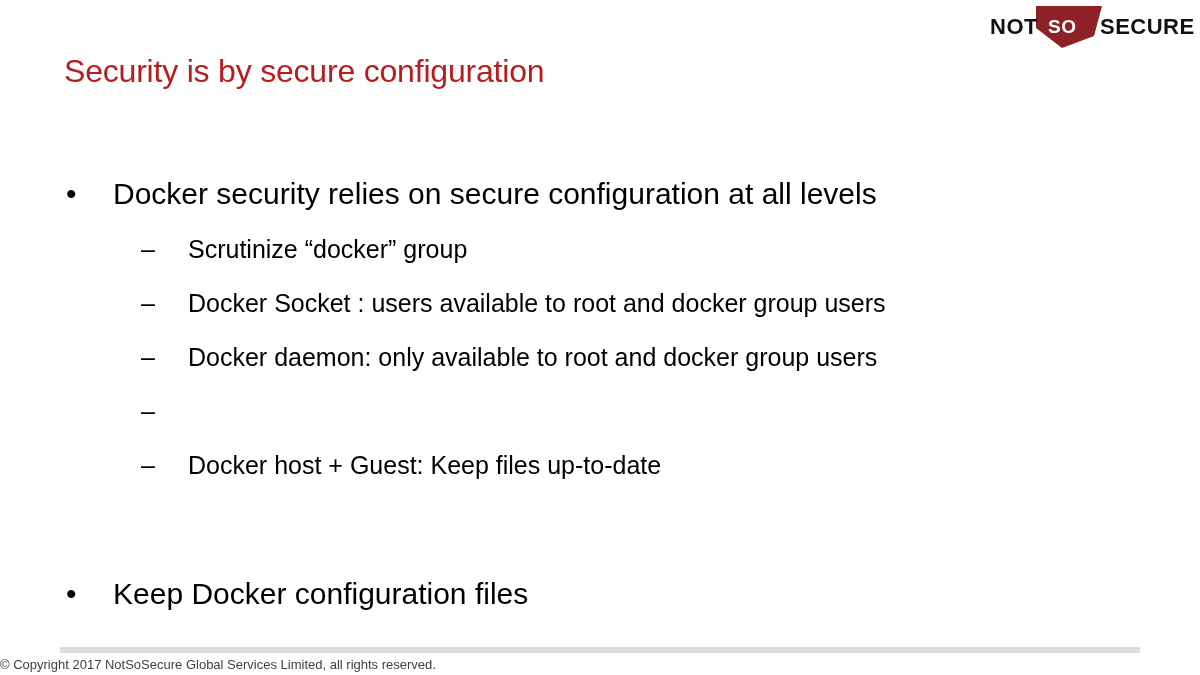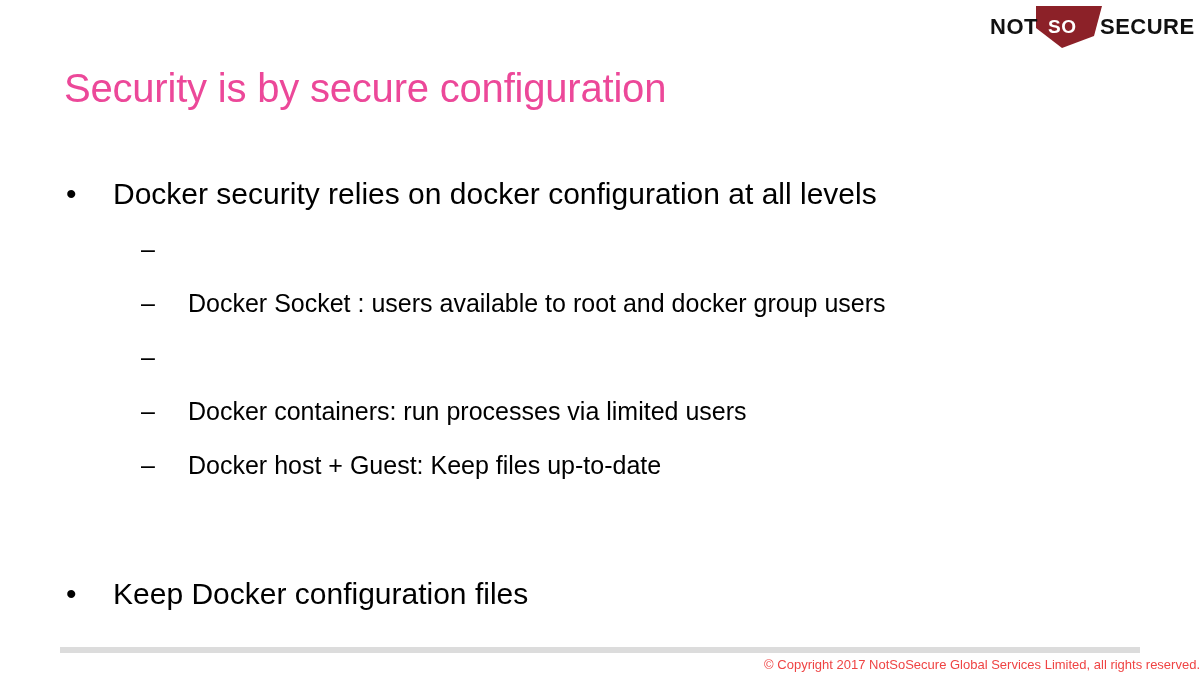--- a/index.html
+++ b/index.html
@@ -27,27 +27,27 @@
     left: 990px;
     width: 206px;
     height: 46px;
   }
   .logo svg { display: block; }
 
   
   .slide-title {
     position: absolute;
     left: 64px;
-    top: 61px;
+    top: 44px;
     width: 1060px;
-    font-size: 40px;
+    font-size: 32px;
     line-height: 54px;
     font-weight: 400;
     letter-spacing: -0.2px;
-    color: #ec4899;
+    color: #b91c1c;
     white-space: nowrap;
   }
 
   
   .body-list {
     position: absolute;
     left: 0;
     top: 176px;
     width: 1200px;
   }
@@ -95,24 +95,24 @@
     top: 647px;
     width: 1080px;
     height: 6px;
     background: #dcdcdc;
   }
   .footer-text {
     position: absolute;
     left: 0;
     top: 656px;
     width: 1200px;
-    text-align: right;
+    text-align: left;
     font-size: 13px;
     line-height: 17px;
-    color: #ef4444;
+    color: #404040;
   }
 </style>
 </head>
 <body>
 
 <div class="slide">
 
   <div class="logo">
     <svg width="206" height="46" viewBox="0 0 206 46" xmlns="http://www.w3.org/2000/svg">
 
@@ -125,47 +125,48 @@
       <text x="110" y="30" font-family="'Liberation Sans', sans-serif" font-size="22" font-weight="bold" letter-spacing="0.5" fill="#111111">SECURE</text>
     </svg>
   </div>
 
   <div class="slide-title">Security is by secure configuration</div>
 
   <div class="body-list">
 
     <div class="l1">
       <span class="marker">•</span>
-      <span>Docker security relies on docker configuration at all levels</span>
+      <span>Docker security relies on secure configuration at all levels</span>
     </div>
 
     <div class="gap-l1-l2"></div>
 
     <div class="l2">
       <span class="marker">–</span>
+      <span>Scrutinize “docker” group</span>
     </div>
 
     <div class="gap-l2"></div>
 
     <div class="l2">
       <span class="marker">–</span>
       <span>Docker Socket : users available to root and docker group users</span>
     </div>
 
     <div class="gap-l2"></div>
 
     <div class="l2">
       <span class="marker">–</span>
+      <span>Docker daemon: only available to root and docker group users</span>
     </div>
 
     <div class="gap-l2"></div>
 
     <div class="l2">
       <span class="marker">–</span>
-      <span>Docker containers: run processes via limited users</span>
     </div>
 
     <div class="gap-l2"></div>
 
     <div class="l2">
       <span class="marker">–</span>
       <span>Docker host + Guest: Keep files up-to-date</span>
     </div>
 
     <div class="gap-block"></div>

